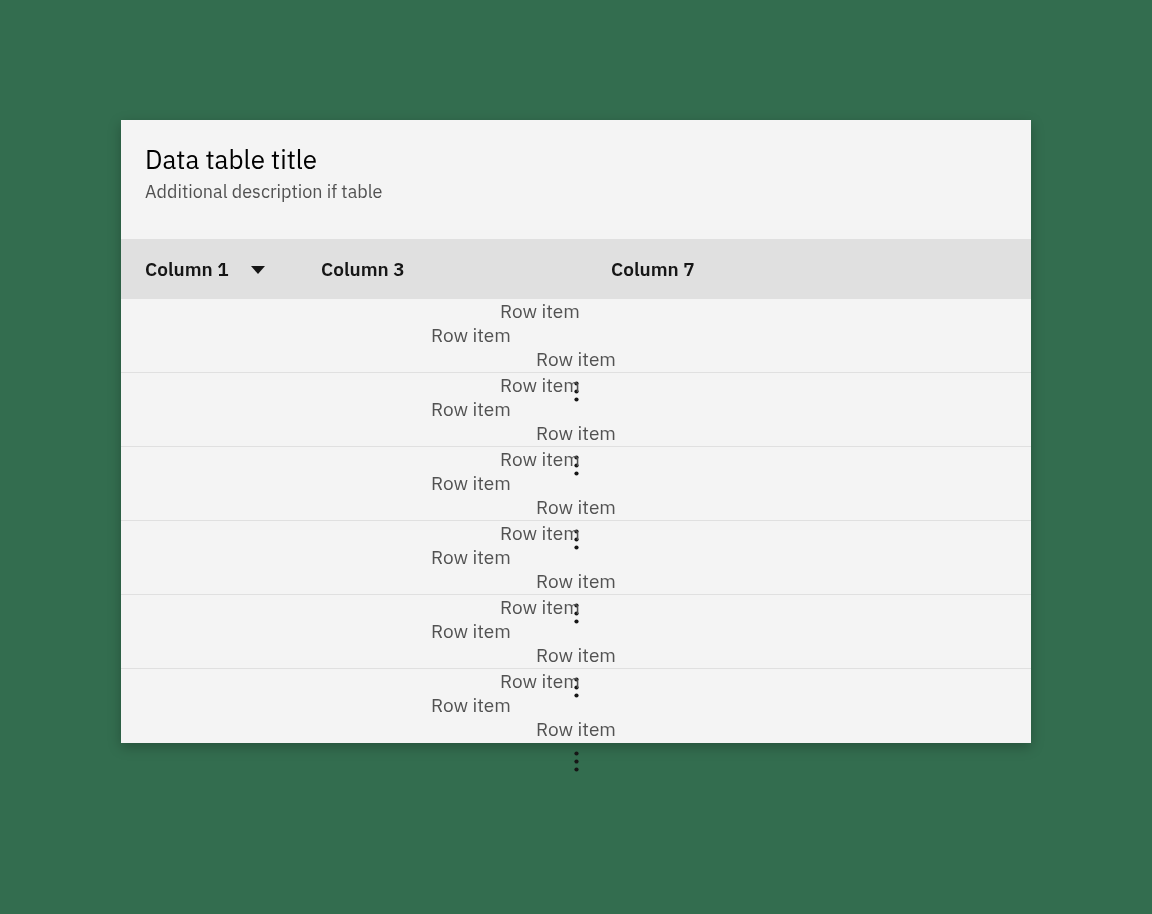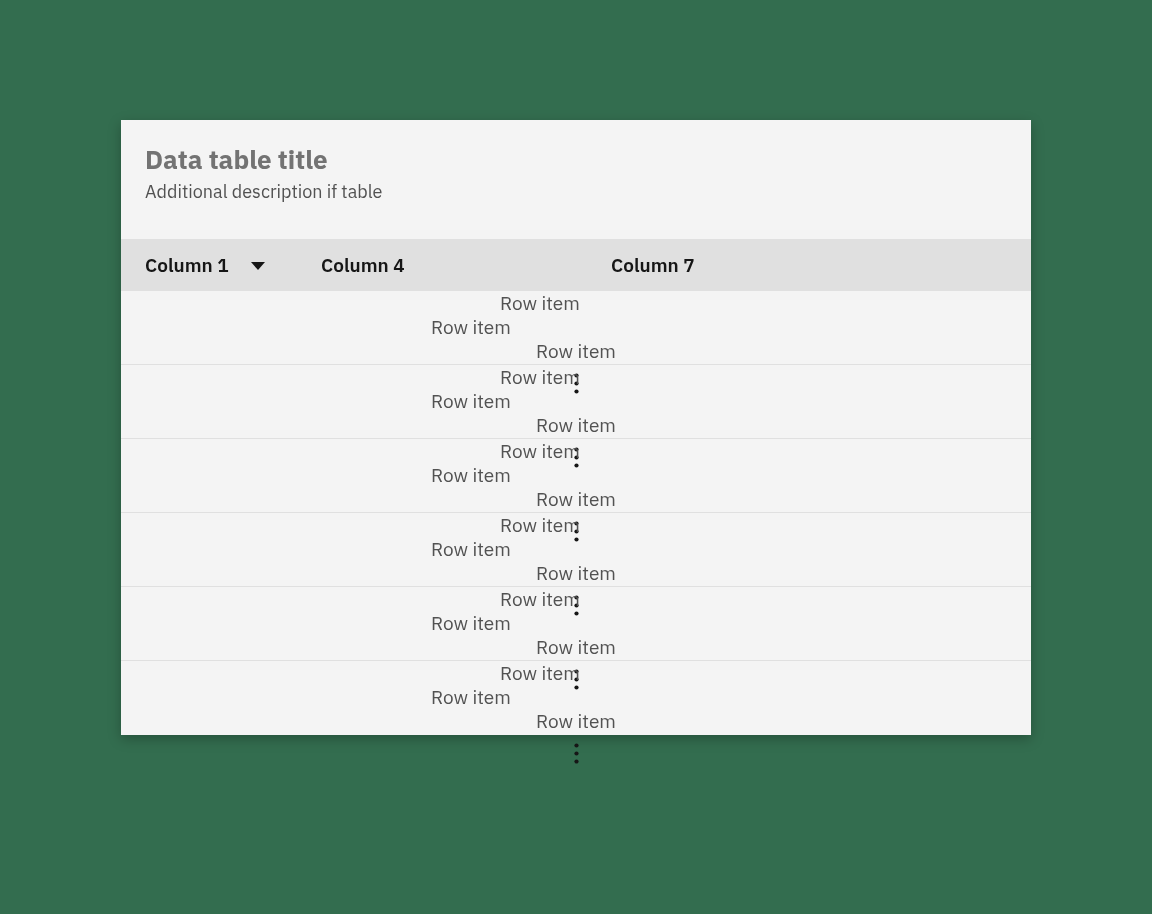--- a/index.html
+++ b/index.html
@@ -16,34 +16,34 @@
   .table-card {
     width: 910px;
     background: #f4f4f4;
     box-shadow: 0 4px 12px rgba(0,0,0,0.25);
   }
   .table-header {
     padding: 22px 24px 36px 24px;
   }
   .table-title {
     font-size: 26px;
-    font-weight: 700;
-    color: #737373;
+    font-weight: 400;
+    color: #000000;
     letter-spacing: 0;
     margin-bottom: 4px;
   }
   .table-description {
     font-size: 18px;
     font-weight: 400;
     color: #525252;
   }
   .columns-header {
     display: flex;
     background: #e0e0e0;
-    height: 52px;
+    height: 60px;
     align-items: center;
   }
   .col {
     flex: 0 0 auto;
   }
   .col-1 { width: 200px; padding-left: 24px; display: flex; align-items: center; }
   .col-2 { width: 290px; padding-left: 0; }
   .col-3 { flex: 1; padding-left: 0; }
   .col-actions { width: 70px; display: flex; justify-content: center; }
   .col-header-label {
@@ -97,21 +97,21 @@
   <div class="columns-header">
     <div class="col col-1">
       <span class="col-header-label">Column 1</span>
       <span class="sort-icon">
         <svg width="14" height="8" viewBox="0 0 14 8">
             <polygon points="0,0 14,0 7,8" fill="#161616"></polygon>
           </svg>
       </span>
     </div>
     <div class="col col-2">
-      <span class="col-header-label">Column 4</span>
+      <span class="col-header-label">Column 3</span>
     </div>
     <div class="col col-3">
       <span class="col-header-label">Column 7</span>
     </div>
     <div class="col col-actions"></div>
   </div>
 
   <div class="rows">
 
   <div class="row">

